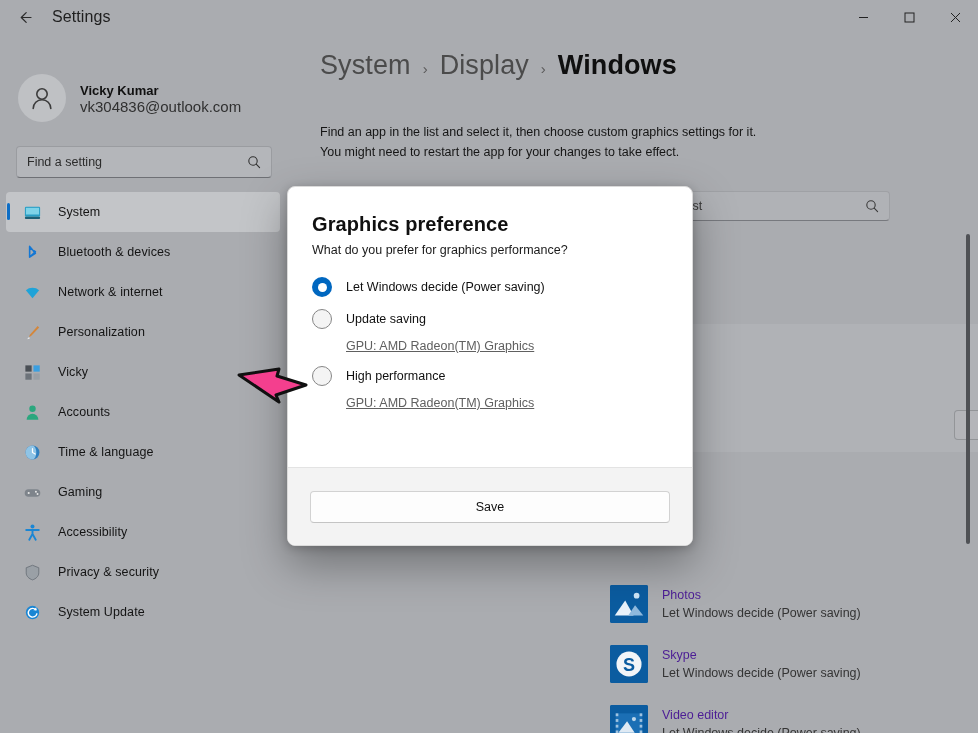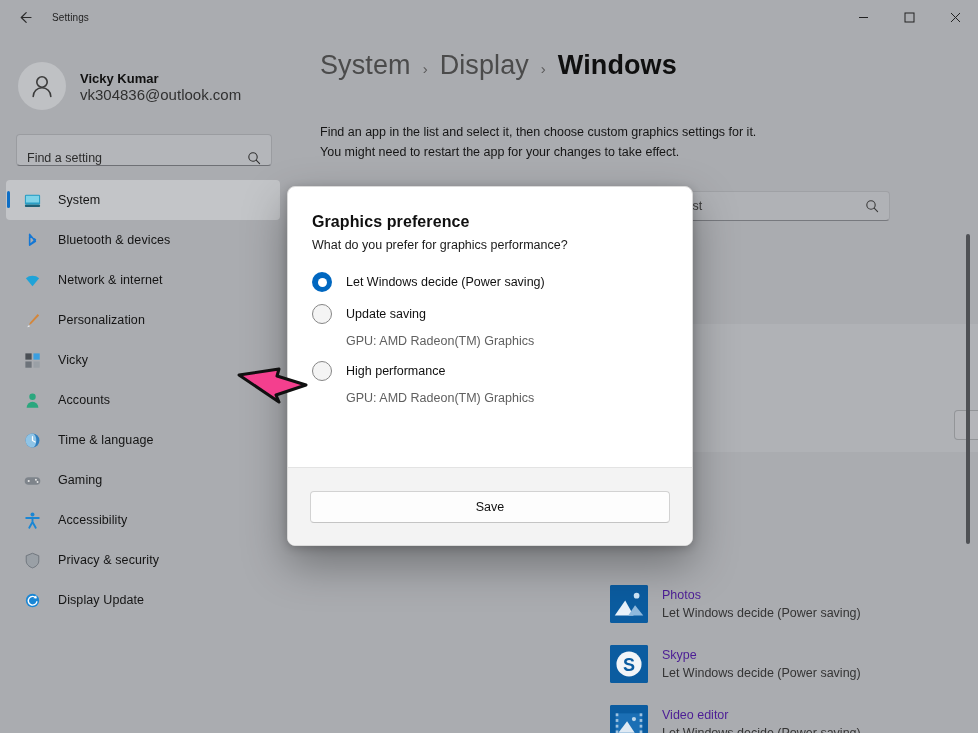--- a/index.html
+++ b/index.html
@@ -38,21 +38,21 @@
     width: 34px; height: 30px;
     margin-left: 8px;
     display: flex; align-items: center; justify-content: center;
     border-radius: 4px;
     cursor: pointer;
     color: #2b2b2b;
   }
   #back-button svg { display: block; }
 
   #title-text {
-    font-size: 10px;
+    font-size: 16px;
     color: #1f1f1f;
     margin-left: 10px;
     letter-spacing: .1px;
   }
 
   #caption-buttons {
     position: absolute;
     right: 0; top: 0;
     display: flex;
     height: 34px;
@@ -60,21 +60,21 @@
   .caption-btn {
     width: 46px; height: 34px;
     display: flex; align-items: center; justify-content: center;
     cursor: pointer;
     color: #222;
   }
 
   
   #sidebar {
     position: absolute;
-    left: 0; top: 34px;
+    left: 0; top: 46px;
     width: 290px;
     bottom: 0;
   }
 
   #account-block {
     display: flex;
     align-items: center;
     padding: 18px 0 0 18px;
     height: 86px;
   }
@@ -99,21 +99,21 @@
   }
 
   #search-wrap {
     margin: 14px 18px 0 16px;
     height: 32px;
     background: #b4b6ba;
     border: 1px solid #9a9ca0;
     border-bottom: 1px solid #6e7075;
     border-radius: 4px;
     display: flex;
-    align-items: flex-end;
+    align-items: center;
     padding: 0 10px;
   }
   #search-input {
     flex: 1;
     border: none;
     background: transparent;
     outline: none;
     font-family: inherit;
     font-size: 12.5px;
     color: #1e1e1e;
@@ -319,21 +319,21 @@
     display: flex;
     flex-direction: column;
   }
 
   #dialog-body {
     flex: 1;
     padding: 26px 24px 0 24px;
   }
 
   #dialog-title {
-    font-size: 16px;
+    font-size: 20px;
     font-weight: bold;
     color: #101010;
     letter-spacing: .1px;
   }
 
   #dialog-question {
     margin-top: 7px;
     font-size: 12.5px;
     color: #1a1a1a;
   }
@@ -371,20 +371,21 @@
   .radio-label {
     font-size: 12.5px;
     color: #101010;
   }
   .radio-sub {
     font-size: 12.5px;
     color: #606060;
     padding-left: 34px;
     height: 25px;
     line-height: 22px;
+    text-decoration: underline;
   }
 
   #dialog-footer {
     height: 78px;
     background: #f3f3f3;
     border-top: 1px solid #e3e3e3;
     display: flex;
     align-items: center;
     gap: 10px;
     padding: 15px 22px;
@@ -567,21 +568,21 @@
           <span class="nav-label">Privacy &amp; security</span>
         </div>
         <div class="nav-item">
           <span class="nav-icon">
             <svg viewBox="0 0 20 20" width="19" height="19">
               <circle cx="10" cy="10" r="7" fill="#1a86d4"></circle>
               <path d="M13.6 7.2 a4.6 4.6 0 1 0 1 4.2" fill="none" stroke="#ffffff" stroke-width="1.5" stroke-linecap="round"></path>
               <path d="M14 4.4 L14.2 7.6 L11 7.5 Z" fill="#ffffff"></path>
             </svg>
           </span>
-          <span class="nav-label">Display Update</span>
+          <span class="nav-label">System Update</span>
         </div>
       </div>
   </div>
 
   <div id="content">
 
     <div id="breadcrumb">
         <span class="crumb">System</span>
         <span class="crumb-sep">›</span>
         <span class="crumb">Display</span>

